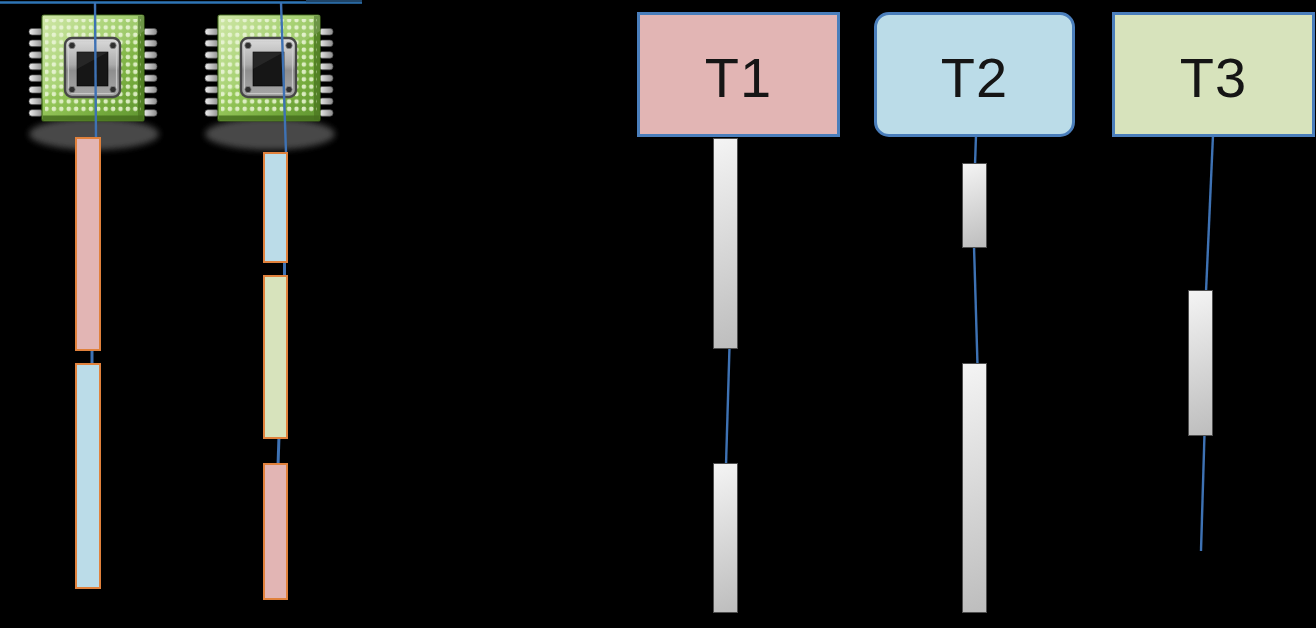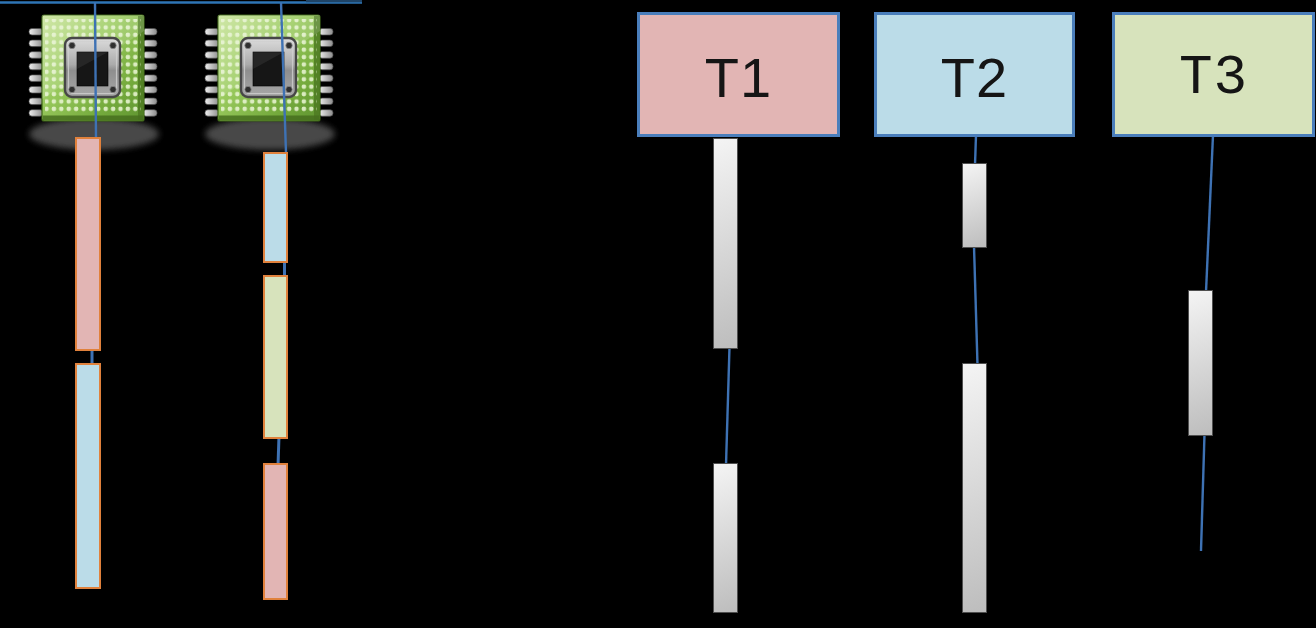--- a/index.html
+++ b/index.html
@@ -22,22 +22,22 @@
   
   .thread-box{
     position:absolute;top:12px;height:125px;
     border:3px solid var(--box-border,#4A7EBB);
     box-sizing:border-box;
     display:flex;align-items:center;justify-content:center;
     z-index:3;
     text-align:center;
   }
   #box-t1{left:637px;width:203px;background:var(--t1-fill,#E2B5B4);}
-  #box-t2{left:874px;width:201px;background:var(--t2-fill,#BBDCE8);}
-  #box-t3{left:1112px;width:203px;background:var(--t3-fill,#D7E3BC);font-family:Liberation Mono, monospace;}
+  #box-t2{left:874px;width:201px;background:var(--t2-fill,#BBDCE8);border-radius:15px;}
+  #box-t3{left:1112px;width:203px;background:var(--t3-fill,#D7E3BC);}
   .thread-label{
     font-size:56px;line-height:1;color:var(--label-color,#151515);
     letter-spacing:1px;transform:translateY(3px);
   }
 
   
   .sched-bar{
     position:absolute;width:26px;box-sizing:border-box;
     border:2.5px solid var(--bar-border,#E0813C);
     z-index:3;

